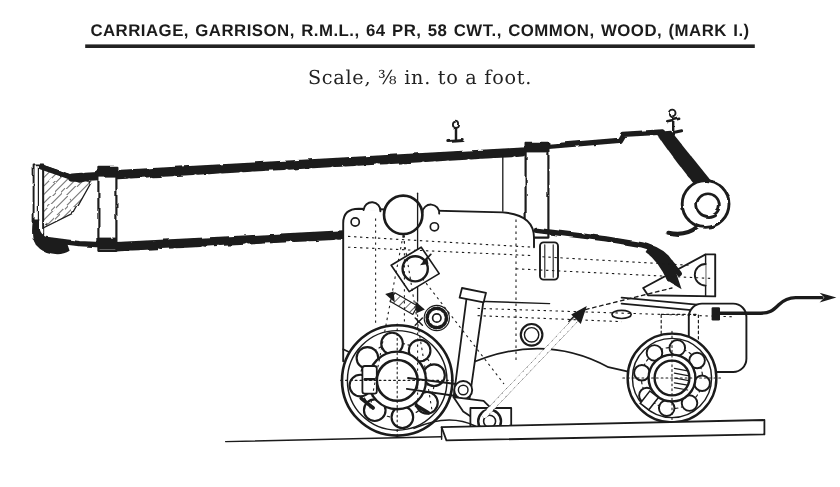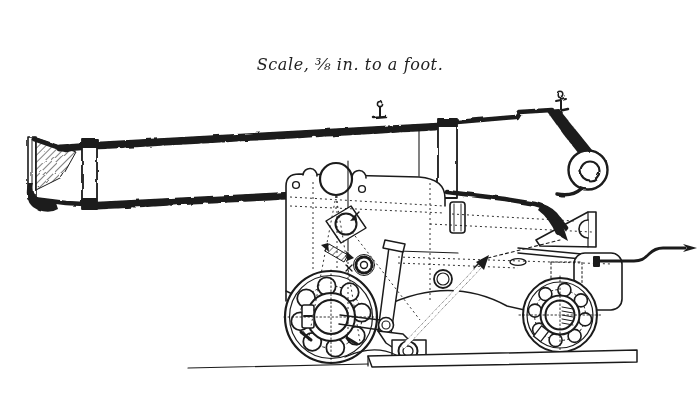--- a/index.html
+++ b/index.html
@@ -14,30 +14,33 @@
     display:inline-block;
     font-size:14px; font-weight:bold; letter-spacing:.4px; word-spacing:1px;
     color:var(--ink);
     border-bottom:3px solid #222;
     padding:0 4px 4px 4px;
     white-space:nowrap;
   }
   #subtitlewrap { position:absolute; top:55px; left:0; width:700px; text-align:center; }
   #subtitle {
     display:inline-block;
-    font-family:"DejaVu Serif", serif; font-style:italic;
+    font-family:"DejaVu Serif", serif; 
     font-size:16px; letter-spacing:.6px; color:#222;
   }
   svg { position:absolute; top:0; left:0; color:var(--ink); }
 </style>
 </head>
 <body>
 
 <div id="page">
 
+  <div id="titlewrap">
+    <span id="title">CARRIAGE, GARRISON, R.M.L., 64 PR, 58 CWT., COMMON, WOOD, (MARK I.)</span>
+  </div>
   <div id="subtitlewrap">
     <span id="subtitle">Scale, ⅜ in. to a foot.</span>
   </div>
 
   <svg width="700" height="406" viewBox="0 0 700 406">
     <defs>
       <pattern id="hatch" width="5" height="5" patternUnits="userSpaceOnUse" patternTransform="rotate(45)">
         <line x1="0" y1="0" x2="0" y2="5" stroke="#1b1b1b" stroke-width="1.1"></line>
       </pattern>
       <filter id="rough" x="-5%" y="-5%" width="110%" height="110%">

